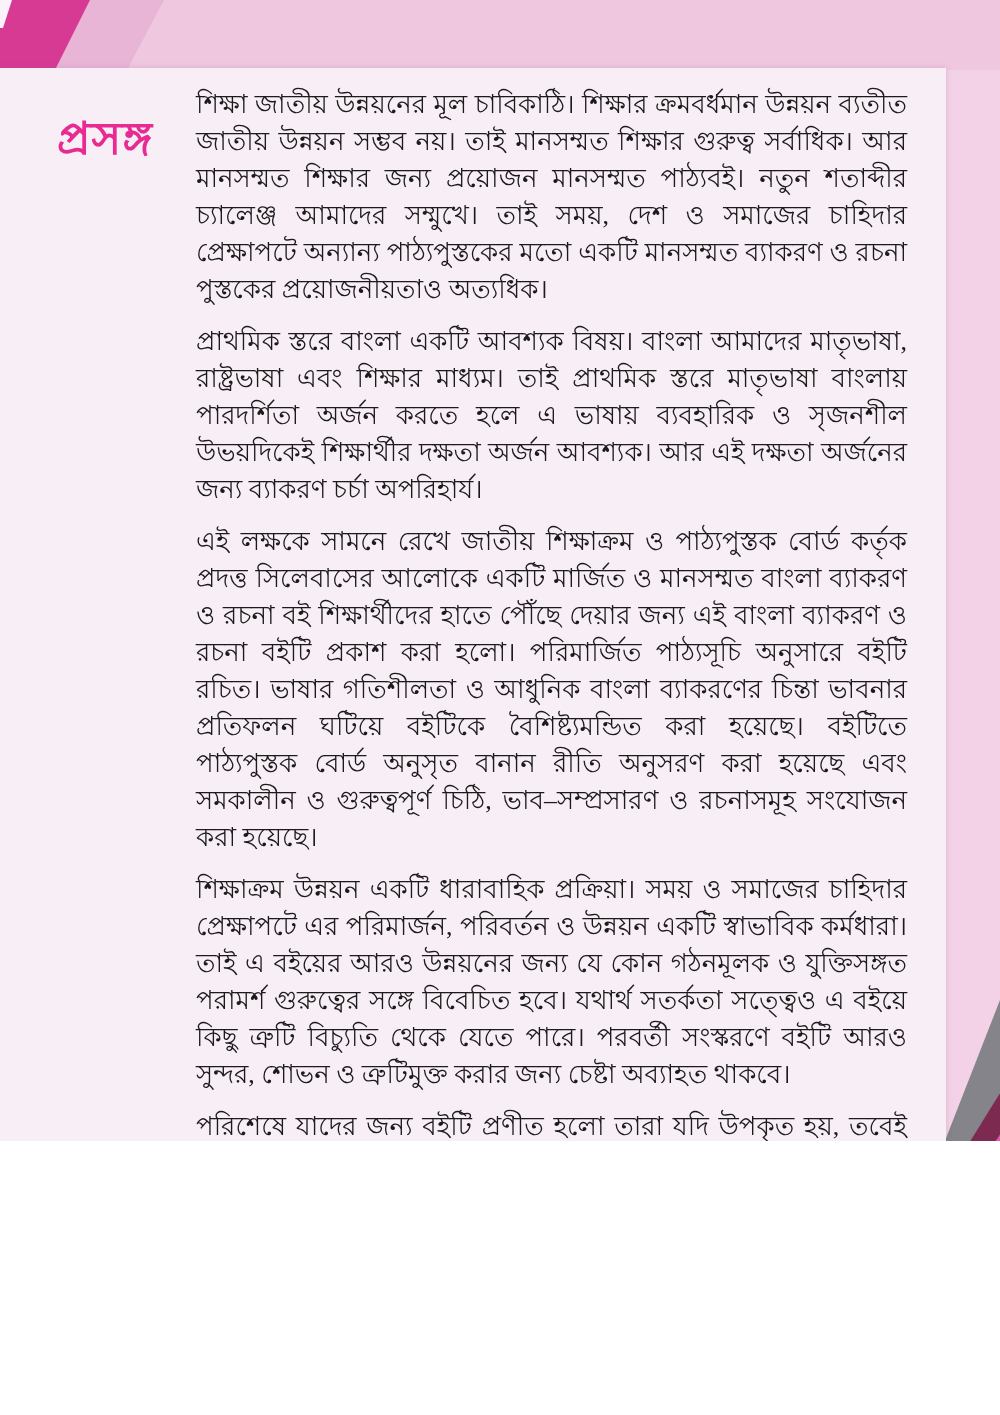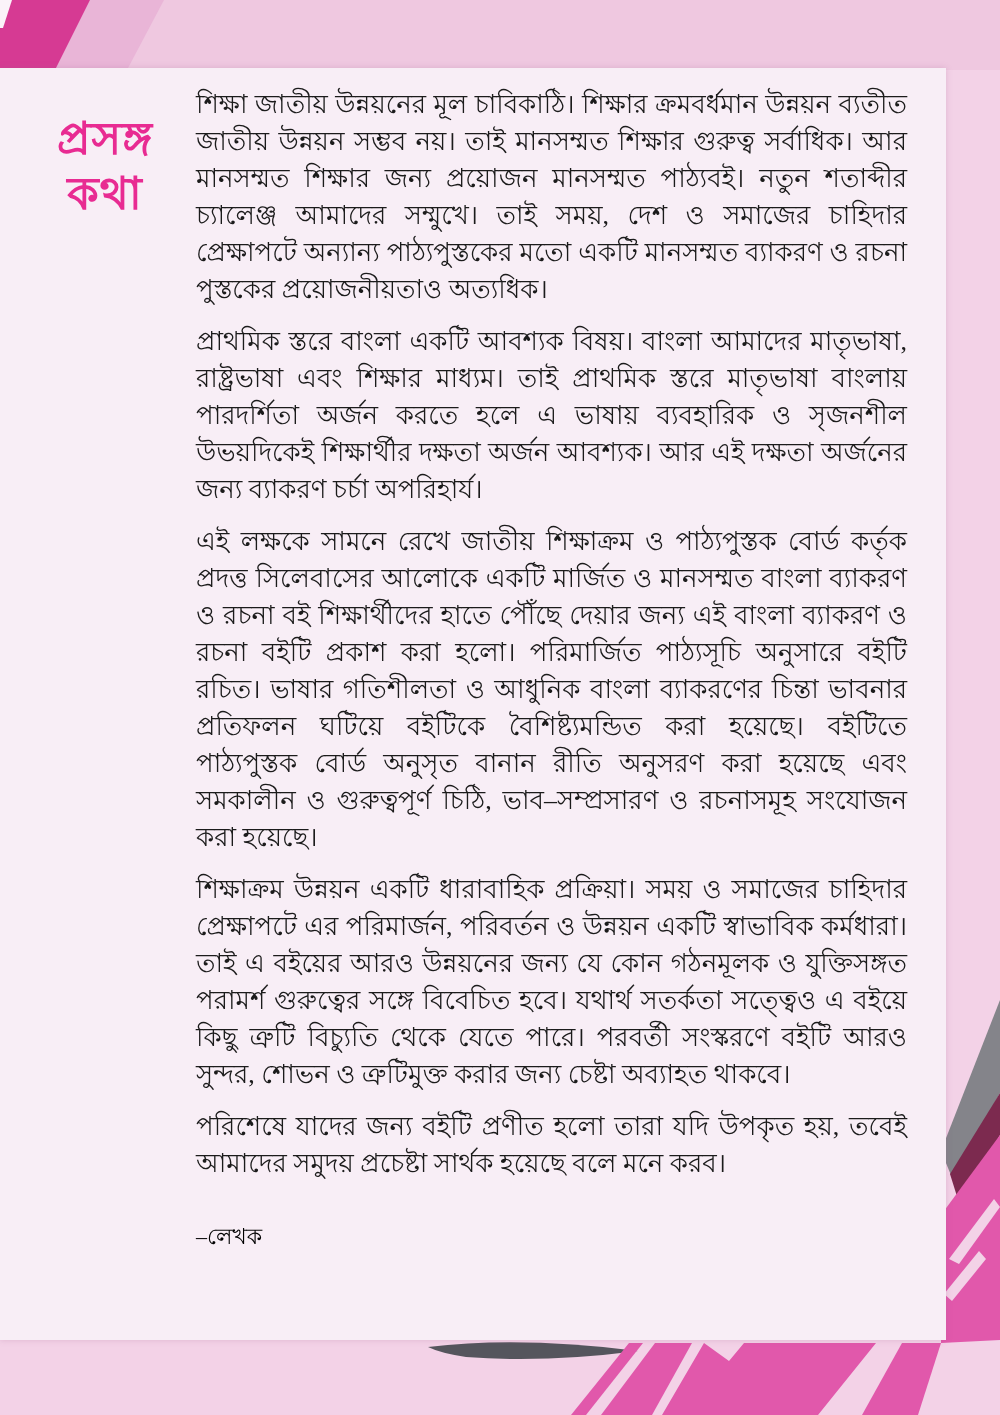--- a/index.html
+++ b/index.html
@@ -1,18 +1,18 @@
 <!DOCTYPE html>
 <html><head>
 <meta charset="utf-8">
 <style>
   html,body{margin:0;padding:0;}
   body{font-family:"Liberation Sans",sans-serif;}
   .canvas{
-    position:relative;width:1000px;height:1415px;overflow:hidden;
+    position:relative;width:1000px;height:1141px;overflow:hidden;
     background:#f3d2e7;
   }
   .deco-svg{position:absolute;left:0;top:0;z-index:0;}
   .page{
     position:absolute;left:0;top:68px;width:946px;height:1272px;
     background:#f8eef6;z-index:1;
     box-shadow:0 0 6px rgba(160,90,140,0.25);
   }
   .heading{
     position:absolute;left:22px;top:112px;width:166px;z-index:2;
@@ -51,21 +51,20 @@
     <polygon points="629,1343 643,1343 586,1415 571,1415" fill="#e158ab"></polygon>
     <polygon points="655,1343 692,1343 652,1415 601,1415" fill="#e158ab"></polygon>
     <path d="M704,1343 L729,1361 L744,1343 L876,1343 L818,1415 L662,1415 Z" fill="#e158ab"></path>
     <polygon points="902,1343 941,1343 918,1415 862,1415" fill="#e158ab"></polygon>
   </svg>
 
   <div class="page"></div>
 
   <div class="heading">
     <div>প্রসঙ্গ</div>
-    <div>কথা</div>
   </div>
 
   <div class="content">
     <div>
         <p>শিক্ষা জাতীয় উন্নয়নের মূল চাবিকাঠি। শিক্ষার ক্রমবর্ধমান উন্নয়ন ব্যতীত জাতীয় উন্নয়ন সম্ভব নয়। তাই মানসম্মত শিক্ষার গুরুত্ব সর্বাধিক। আর মানসম্মত শিক্ষার জন্য প্রয়োজন মানসম্মত পাঠ্যবই। নতুন শতাব্দীর চ্যালেঞ্জ আমাদের সম্মুখে। তাই সময়, দেশ ও সমাজের চাহিদার প্রেক্ষাপটে অন্যান্য পাঠ্যপুস্তকের মতো একটি মানসম্মত ব্যাকরণ ও রচনা পুস্তকের প্রয়োজনীয়তাও অত্যধিক।</p>
         <p>প্রাথমিক স্তরে বাংলা একটি আবশ্যক বিষয়। বাংলা আমাদের মাতৃভাষা, রাষ্ট্রভাষা এবং শিক্ষার মাধ্যম। তাই প্রাথমিক স্তরে মাতৃভাষা বাংলায় পারদর্শিতা অর্জন করতে হলে এ ভাষায় ব্যবহারিক ও সৃজনশীল উভয়দিকেই শিক্ষার্থীর দক্ষতা অর্জন আবশ্যক। আর এই দক্ষতা অর্জনের জন্য ব্যাকরণ চর্চা অপরিহার্য।</p>
         <p>এই লক্ষকে সামনে রেখে জাতীয় শিক্ষাক্রম ও পাঠ্যপুস্তক বোর্ড কর্তৃক প্রদত্ত সিলেবাসের আলোকে একটি মার্জিত ও মানসম্মত বাংলা ব্যাকরণ ও রচনা বই শিক্ষার্থীদের হাতে পৌঁছে দেয়ার জন্য এই বাংলা ব্যাকরণ ও রচনা বইটি প্রকাশ করা হলো। পরিমার্জিত পাঠ্যসূচি অনুসারে বইটি রচিত। ভাষার গতিশীলতা ও আধুনিক বাংলা ব্যাকরণের চিন্তা ভাবনার প্রতিফলন ঘটিয়ে বইটিকে বৈশিষ্ট্যমন্ডিত করা হয়েছে। বইটিতে পাঠ্যপুস্তক বোর্ড অনুসৃত বানান রীতি অনুসরণ করা হয়েছে এবং সমকালীন ও গুরুত্বপূর্ণ চিঠি, ভাব–সম্প্রসারণ ও রচনাসমূহ সংযোজন করা হয়েছে।</p>
         <p>শিক্ষাক্রম উন্নয়ন একটি ধারাবাহিক প্রক্রিয়া। সময় ও সমাজের চাহিদার প্রেক্ষাপটে এর পরিমার্জন, পরিবর্তন ও উন্নয়ন একটি স্বাভাবিক কর্মধারা। তাই এ বইয়ের আরও উন্নয়নের জন্য যে কোন গঠনমূলক ও যুক্তিসঙ্গত পরামর্শ গুরুত্বের সঙ্গে বিবেচিত হবে। যথার্থ সতর্কতা সত্ত্বেও এ বইয়ে কিছু ত্রুটি বিচ্যুতি থেকে যেতে পারে। পরবর্তী সংস্করণে বইটি আরও সুন্দর, শোভন ও ত্রুটিমুক্ত করার জন্য চেষ্টা অব্যাহত থাকবে।</p>
         <p>পরিশেষে যাদের জন্য বইটি প্রণীত হলো তারা যদি উপকৃত হয়, তবেই আমাদের সমুদয় প্রচেষ্টা সার্থক হয়েছে বলে মনে করব।</p>
       </div>

